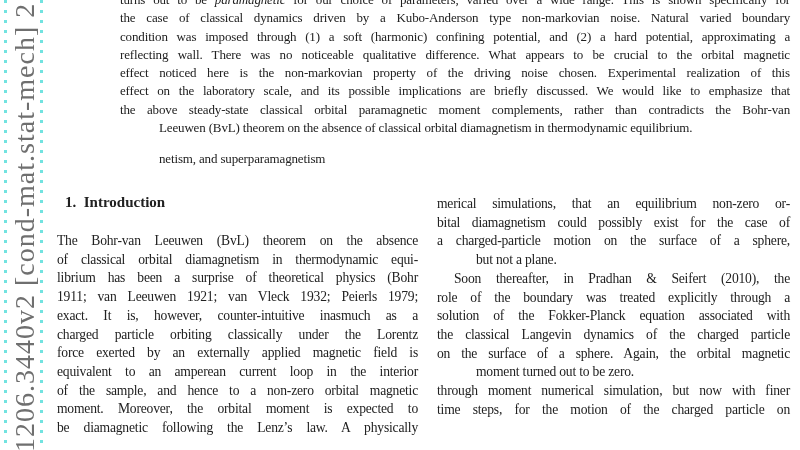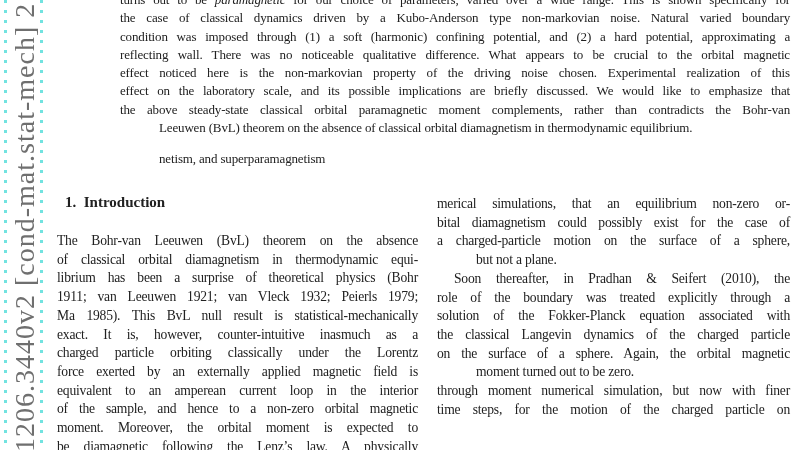--- a/index.html
+++ b/index.html
@@ -70,21 +70,20 @@
     <div class="tline end">netism, and superparamagnetism</div>
   </div>
 
 <div class="textblock" id="intro-heading">1.&nbsp;&nbsp;Introduction</div>
 
 <div class="textblock" id="left-column">
     <div class="tline">The Bohr-van Leeuwen (BvL) theorem on the absence</div>
     <div class="tline">of classical orbital diamagnetism in thermodynamic equi-</div>
     <div class="tline">librium has been a surprise of theoretical physics (Bohr</div>
     <div class="tline">1911; van Leeuwen 1921; van Vleck 1932; Peierls 1979;</div>
-    <div class="tline">Ma 1985). This BvL null result is statistical-mechanically</div>
     <div class="tline">exact. It is, however, counter-intuitive inasmuch as a</div>
     <div class="tline">charged particle orbiting classically under the Lorentz</div>
     <div class="tline">force exerted by an externally applied magnetic field is</div>
     <div class="tline">equivalent to an amperean current loop in the interior</div>
     <div class="tline">of the sample, and hence to a non-zero orbital magnetic</div>
     <div class="tline">moment. Moreover, the orbital moment is expected to</div>
     <div class="tline">be diamagnetic following the Lenz’s law. A physically</div>
   </div>
 
 <div class="textblock" id="right-column">

